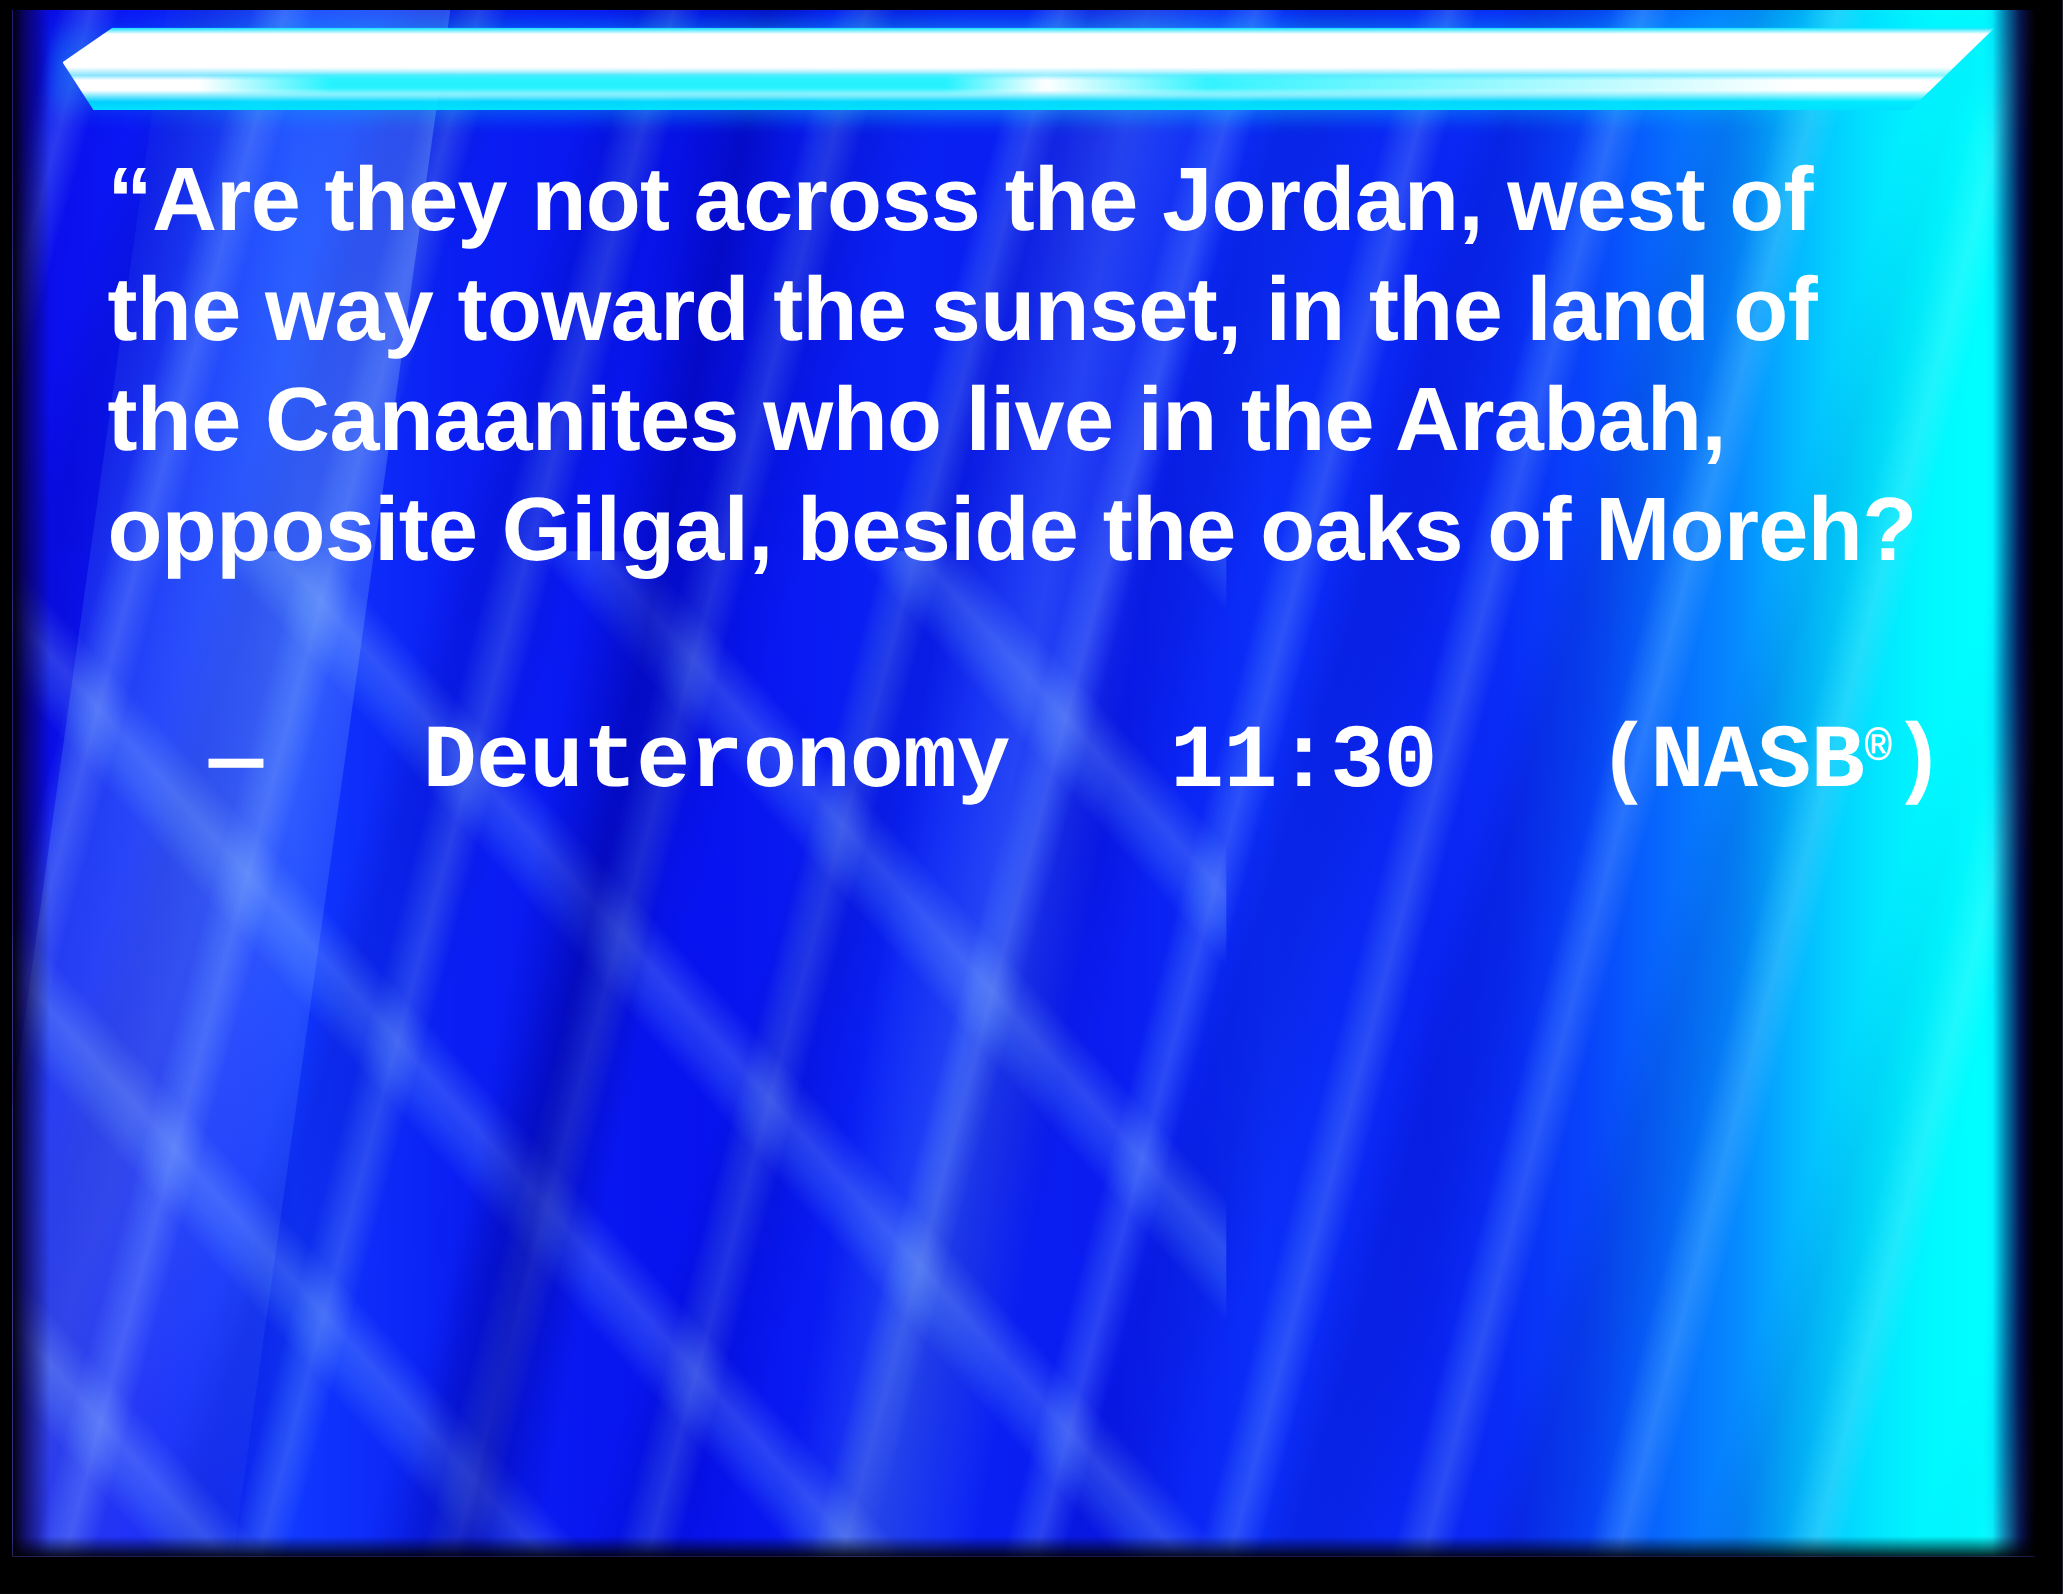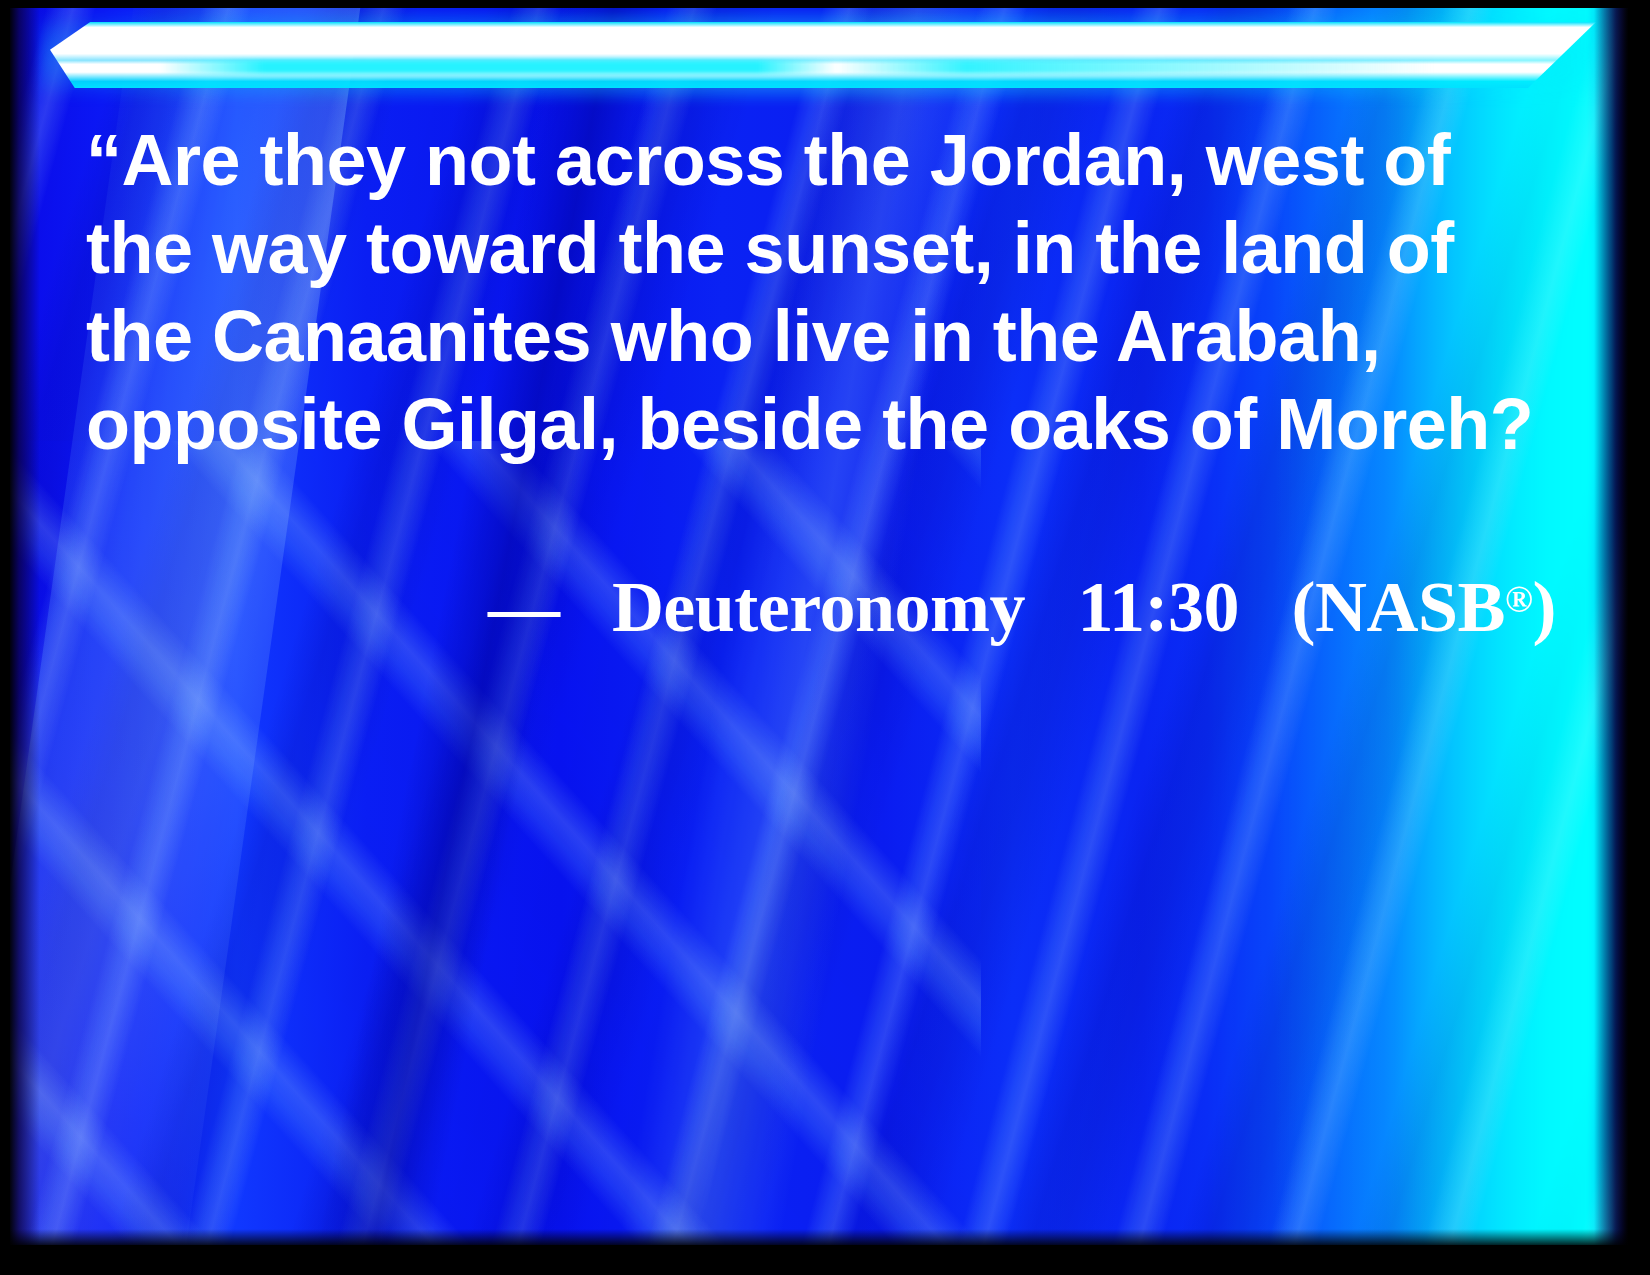--- a/index.html
+++ b/index.html
@@ -276,21 +276,21 @@
   }
 
   .attribution {
     position: absolute;
     left: 76px;
     top: 548px;
     width: 1470px;
     text-align: right;
     padding-right: 14px;
     color: #ffffff;
-    font-family: Liberation Serif, serif;
+    font-family: Liberation Mono, monospace;
     font-weight: bold;
     font-size: 72px;
     line-height: 88px;
     letter-spacing: -0.5px;
   }
 
   .attribution sup {
     font-size: 0.52em;
     vertical-align: 0.52em;
     font-weight: bold;

